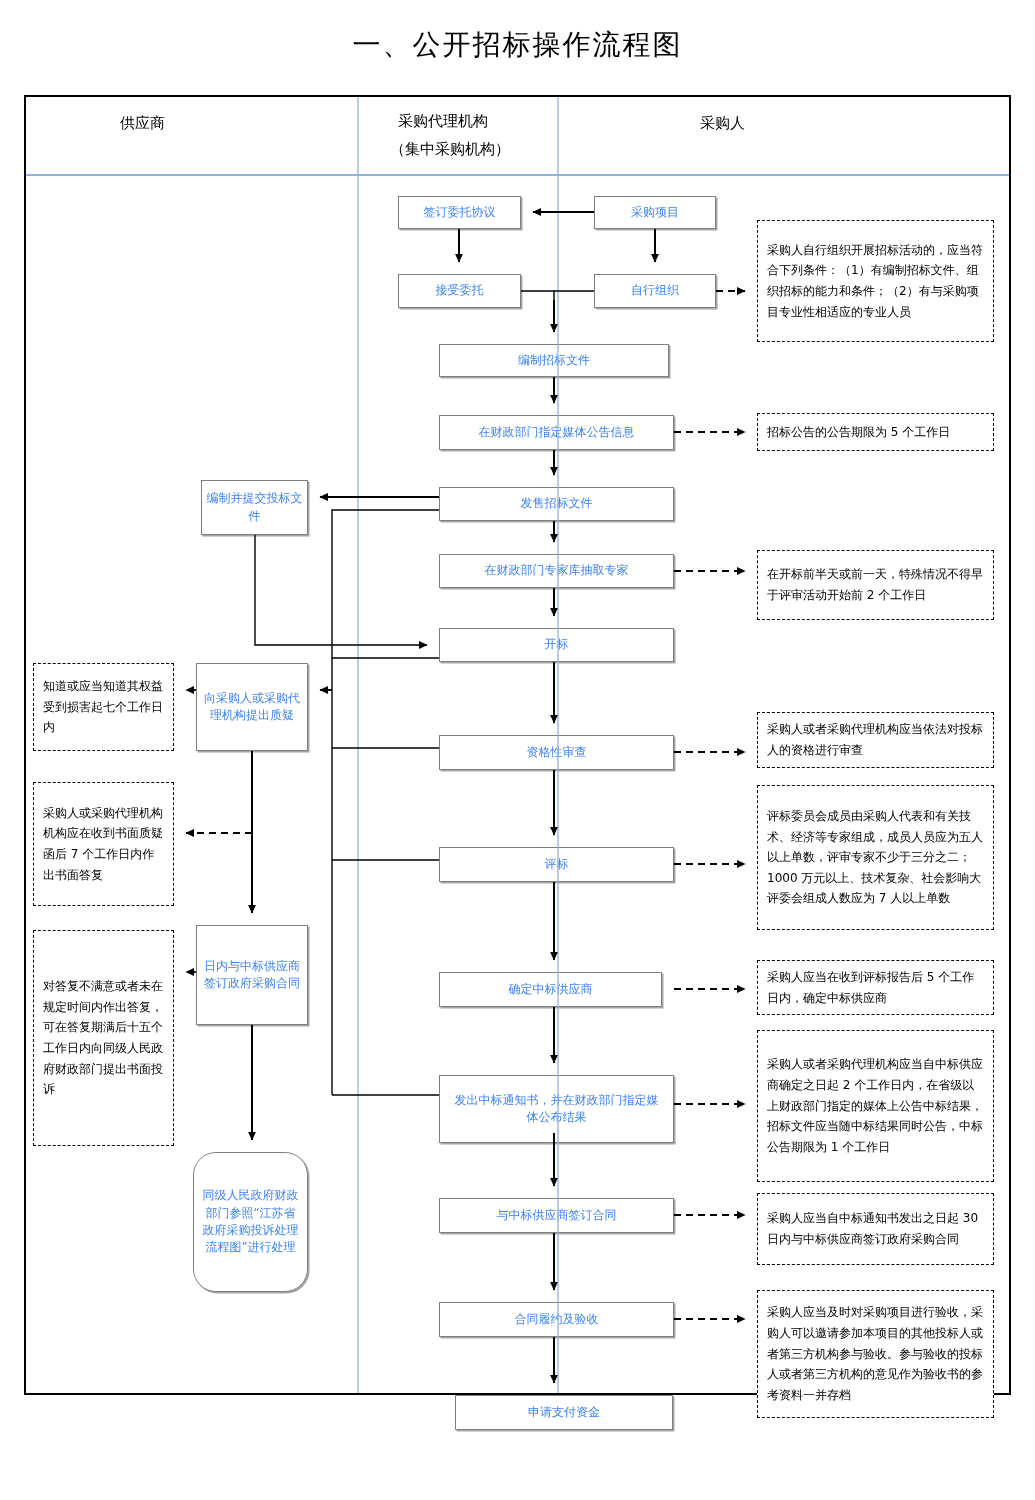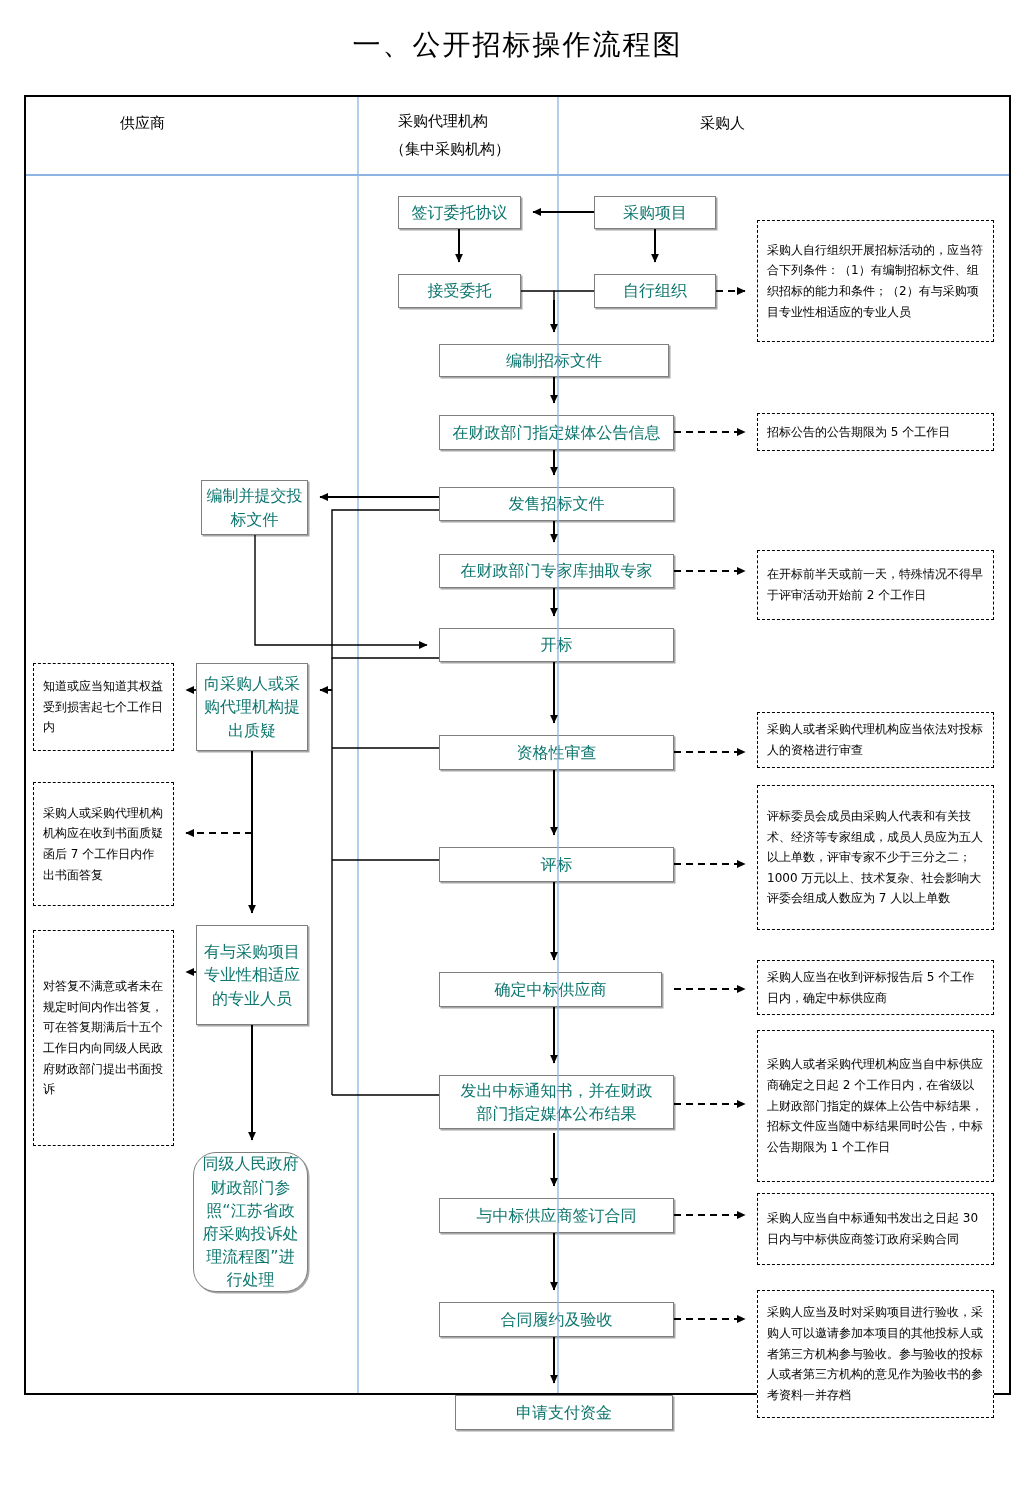--- a/index.html
+++ b/index.html
@@ -15,21 +15,21 @@
     border:2px solid #000;box-sizing:border-box;
   }
   svg#wires{position:absolute;left:0;top:0;width:1035px;height:1500px;pointer-events:none;}
   .lane-label{
     position:absolute;font-family:"DejaVu Sans","Liberation Sans",sans-serif;
     font-size:15px;color:#000;line-height:1.5;
   }
   .node{
     position:absolute;box-sizing:border-box;border:1px solid #7f7f7f;
     background:#fff;display:flex;align-items:center;justify-content:center;
-    text-align:center;font-size:16px;color:#0f766e;line-height:1.45;
+    text-align:center;font-size:12px;color:#3b82f6;line-height:1.45;
     padding:2px 4px;
     box-shadow:1.5px 1.5px 0 #a6a6a6;
   }
   .note{
     position:absolute;box-sizing:border-box;border:1.4px dashed #000;
     background:#fff;display:flex;align-items:center;
     text-align:left;font-size:12px;color:#000;line-height:1.72;
     padding:4px 9px;
   }
   .note span{display:block;width:100%;}
@@ -57,27 +57,27 @@
   <div class="node" style="left:439px;top:415px;width:235px;height:35px;">在财政部门指定媒体公告信息</div>
   <div class="node" style="left:439px;top:487px;width:235px;height:34px;">发售招标文件</div>
 
   <div class="node" style="left:201px;top:480px;width:107px;height:55px;">编制并提交投标文件</div>
 
   <div class="node" style="left:439px;top:628px;width:235px;height:34px;">开标</div>
   <div class="node" style="left:439px;top:554px;width:235px;height:34px;">在财政部门专家库抽取专家</div>
   <div class="node" style="left:439px;top:735px;width:235px;height:35px;">资格性审查</div>
   <div class="node" style="left:439px;top:847px;width:235px;height:35px;">评标</div>
   <div class="node" style="left:439px;top:972px;width:223px;height:35px;">确定中标供应商</div>
-  <div class="node" style="left:439px;top:1075px;width:235px;height:54px;padding:2px 14px;">发出中标通知书，并在财政部门指定媒体公布结果</div>
+  <div class="node" style="left:439px;top:1075px;width:235px;height:68px;padding:2px 14px;">发出中标通知书，并在财政部门指定媒体公布结果</div>
   <div class="node" style="left:439px;top:1198px;width:235px;height:35px;">与中标供应商签订合同</div>
   <div class="node" style="left:439px;top:1302px;width:235px;height:35px;">合同履约及验收</div>
   <div class="node" style="left:455px;top:1395px;width:218px;height:35px;">申请支付资金</div>
 
   <div class="node" style="left:196px;top:663px;width:112px;height:88px;">向采购人或采购代理机构提出质疑</div>
-  <div class="node" style="left:196px;top:925px;width:112px;height:100px;">有与采购项目专业性相适应的专业人员</div>
+  <div class="node" style="left:196px;top:925px;width:112px;height:100px;">日内与中标供应商签订政府采购合同</div>
   <div class="node" style="left:193px;top:1152px;width:115px;height:140px;padding:6px 8px;border-radius:23px;">同级人民政府财政部门参照“江苏省政府采购投诉处理流程图”进行处理</div>
 
   <div class="note" style="left:757px;top:220px;width:237px;height:122px;">
       <span>采购人自行组织开展招标活动的，应当符合下列条件：（1）有编制招标文件、组织招标的能力和条件；（2）有与采购项目专业性相适应的专业人员</span>
     </div>
   <div class="note" style="left:757px;top:413px;width:237px;height:38px;">
       <span>招标公告的公告期限为 5 个工作日</span>
     </div>
   <div class="note" style="left:757px;top:550px;width:237px;height:70px;">
       <span>在开标前半天或前一天，特殊情况不得早于评审活动开始前 2 个工作日</span>

